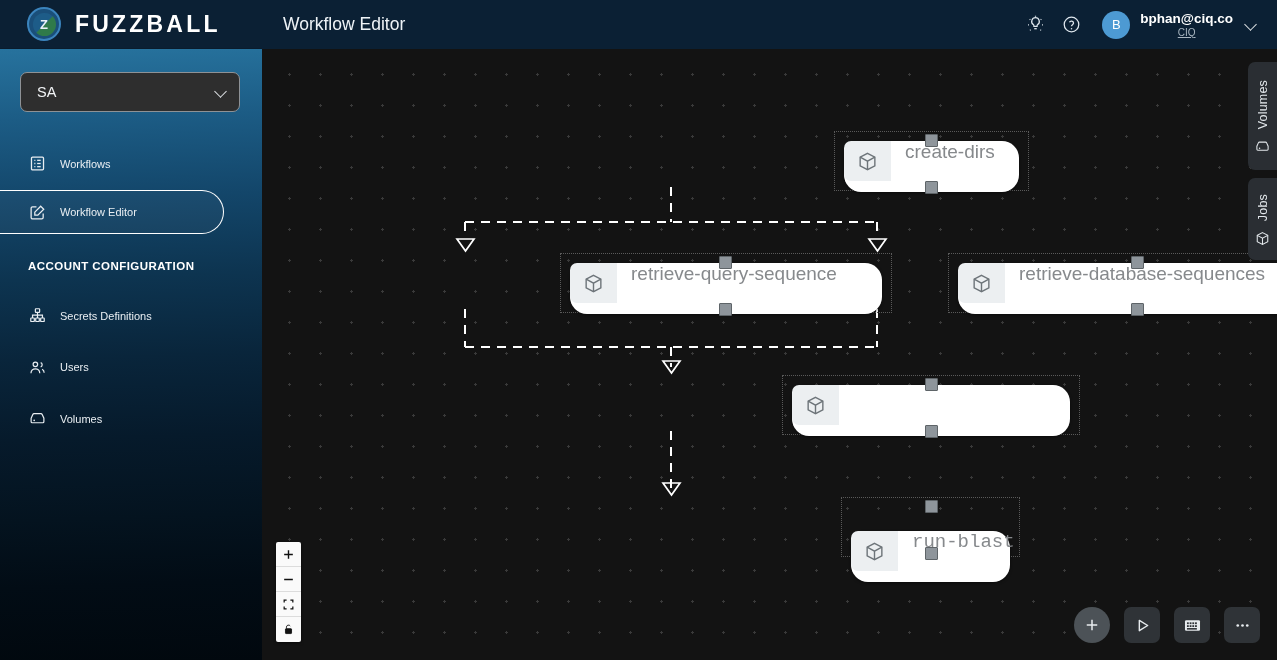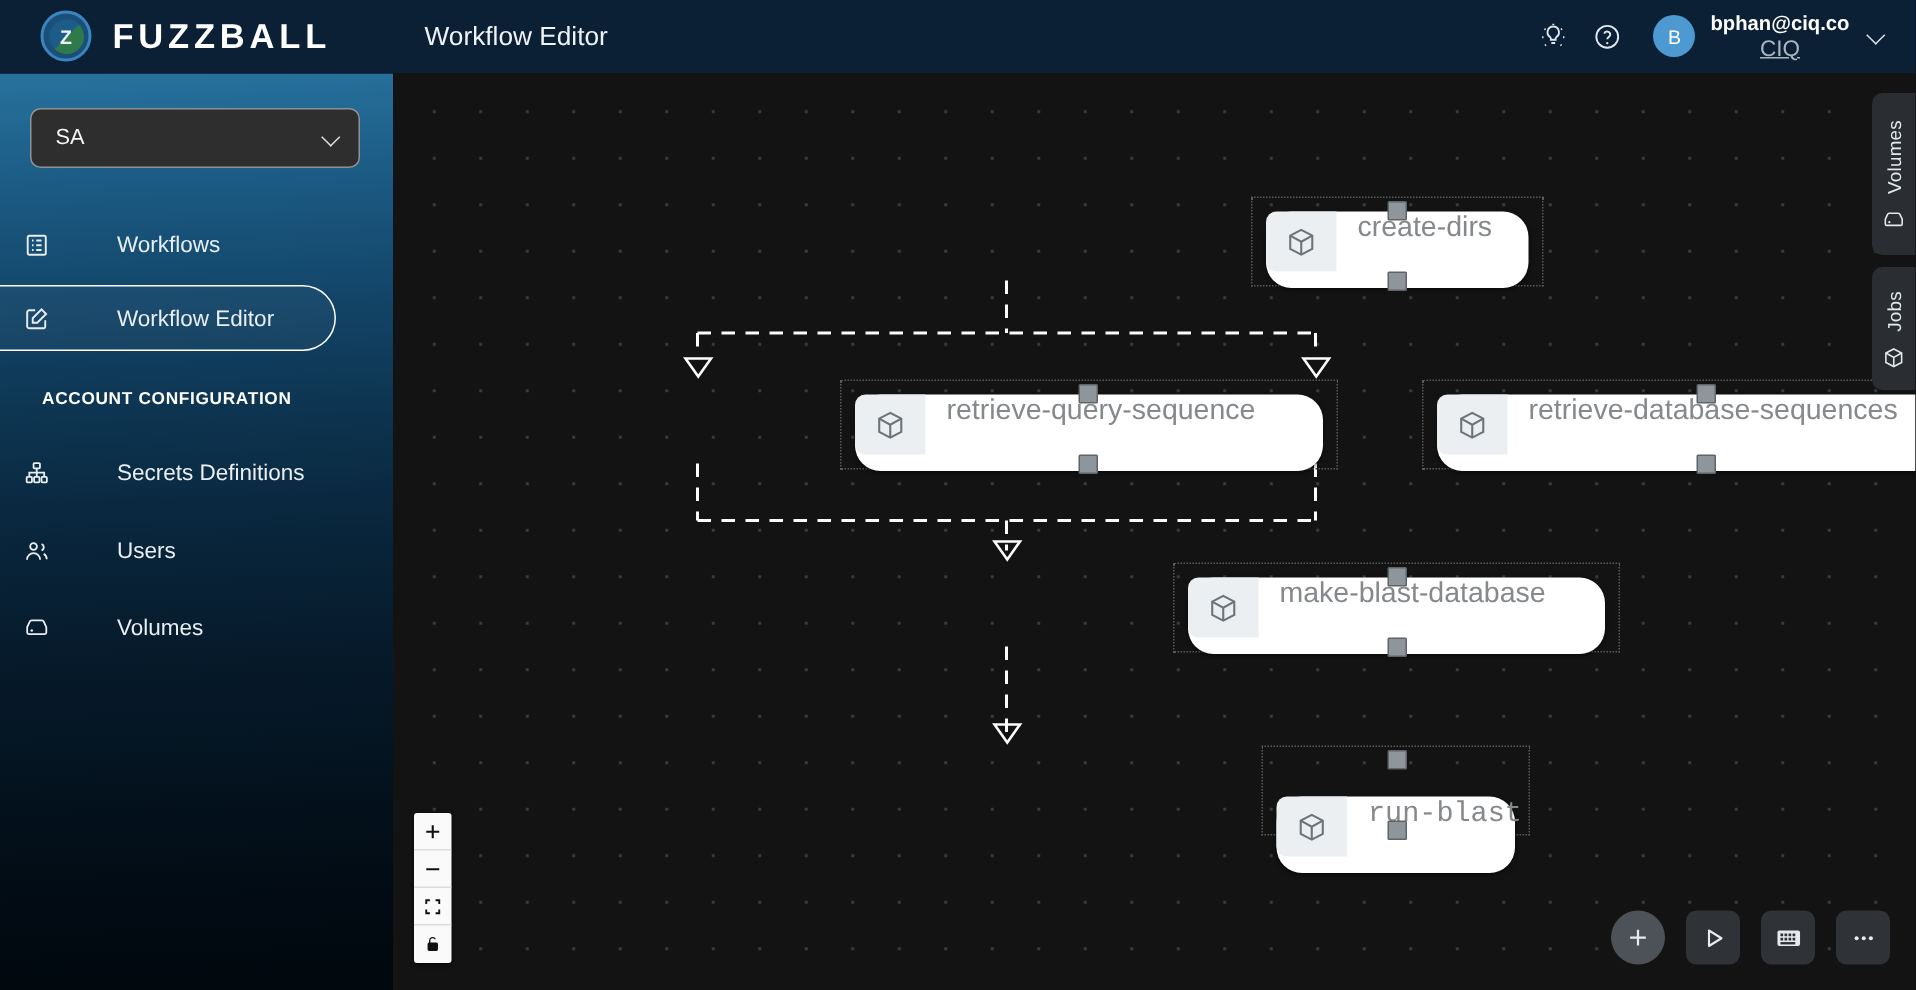--- a/index.html
+++ b/index.html
@@ -70,22 +70,22 @@
     width: 8px; height: 8px;
     border-right: 1.6px solid #dfe3e6; border-bottom: 1.6px solid #dfe3e6;
     transform: rotate(45deg);
   }
 
   .nav { position: absolute; top: 140px; left: 0; width: 262px; }
   .nav-item {
     position: relative;
     height: 47px;
     display: flex; align-items: center;
-    padding-left: 14px;
-    color: #e9eef2; font-size: 15px; gap: 31px;
+    padding-left: 27px;
+    color: #e9eef2; font-size: 11px;
   }
   .nav-item.active {
     width: 224px;
     border: 1px solid #ffffff;
     border-left: none;
     border-radius: 0 26px 26px 0;
     background: rgba(255,255,255,0.035);
     height: 44px;
     margin: 3px 0;
   }
@@ -122,21 +122,21 @@
   .user-box { display: flex; align-items: center; margin-left: 16px; }
   .avatar {
     width: 28px; height: 28px; border-radius: 50%;
     background: #4d9ad3;
     color: #ffffff; font-size: 13px;
     display: flex; align-items: center; justify-content: center;
     flex: 0 0 28px;
   }
   .user-meta { margin-left: 10px; line-height: 1.18; text-align: center; }
   .user-email { color: #ffffff; font-size: 13.5px; font-weight: bold; }
-  .user-org { color: #a9b5c0; font-size: 15px; text-decoration: underline; }
+  .user-org { color: #a9b5c0; font-size: 10px; text-decoration: underline; }
   .user-chev { margin-left: 12px; }
 
   
   .canvas {
     position: absolute; left: 0; top: 49px;
     width: 1015px; height: 611px;
     background-color: #131313;
     background-image: radial-gradient(#3a3a3a 1px, transparent 1.1px);
     background-size: 31px 31px;
     background-position: 12px 10px;
@@ -424,21 +424,20 @@
       <div class="handle" style="left:869px; top:254px;"></div>
 
       <div class="selbox" style="left:520px; top:326px; width:298px; height:60px;"></div>
       <div class="node" style="left:530px; top:336px; width:278px;">
         <span class="nico">
           <svg viewBox="0 0 24 24" fill="none" stroke="currentColor" stroke-width="1.6">
             <path d="M12 2.6 20.4 7v10L12 21.4 3.6 17V7z"></path>
             <path d="M3.6 7 12 11.6 20.4 7M12 11.6v9.8"></path>
           </svg>
         </span>
-        <span class="nlabel">make-blast-database</span>
       </div>
       <div class="handle" style="left:663px; top:329px;"></div>
       <div class="handle" style="left:663px; top:376px;"></div>
 
       <div class="selbox" style="left:579px; top:448px; width:179px; height:60px;"></div>
       <div class="node" style="left:589px; top:482px; width:159px;font-family:Liberation Mono, monospace;">
         <span class="nico">
           <svg viewBox="0 0 24 24" fill="none" stroke="currentColor" stroke-width="1.6">
             <path d="M12 2.6 20.4 7v10L12 21.4 3.6 17V7z"></path>
             <path d="M3.6 7 12 11.6 20.4 7M12 11.6v9.8"></path>

